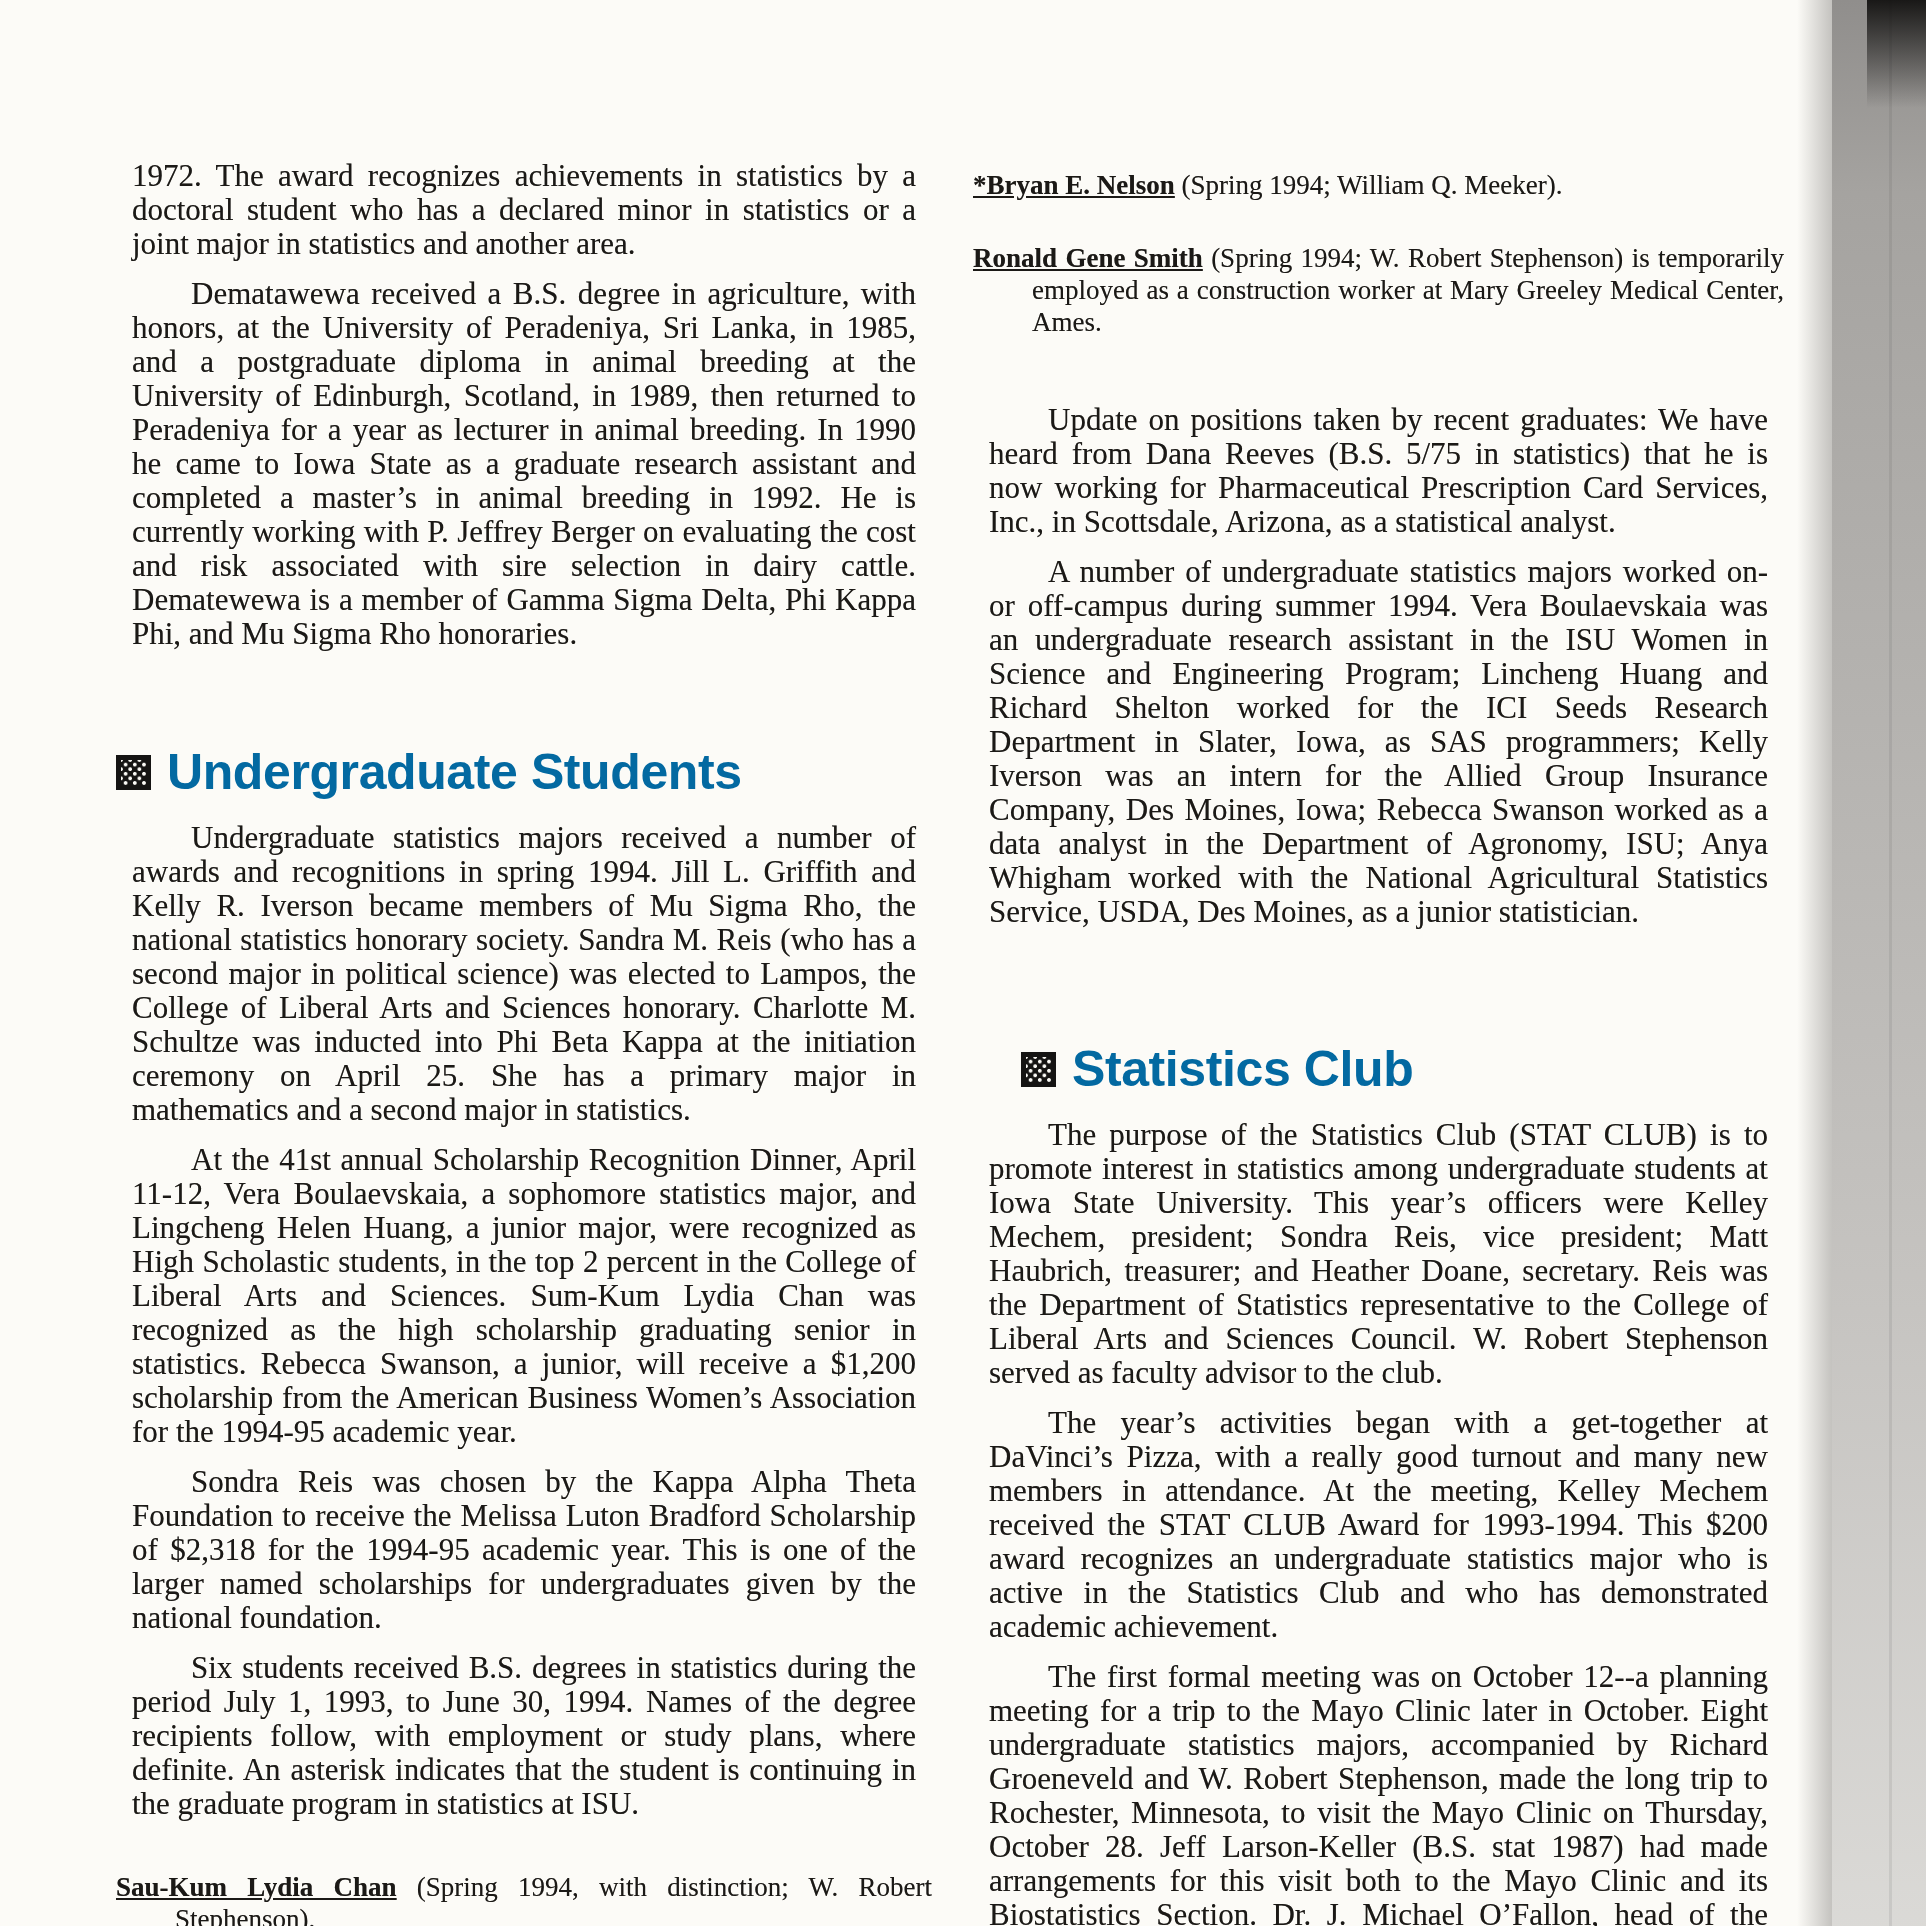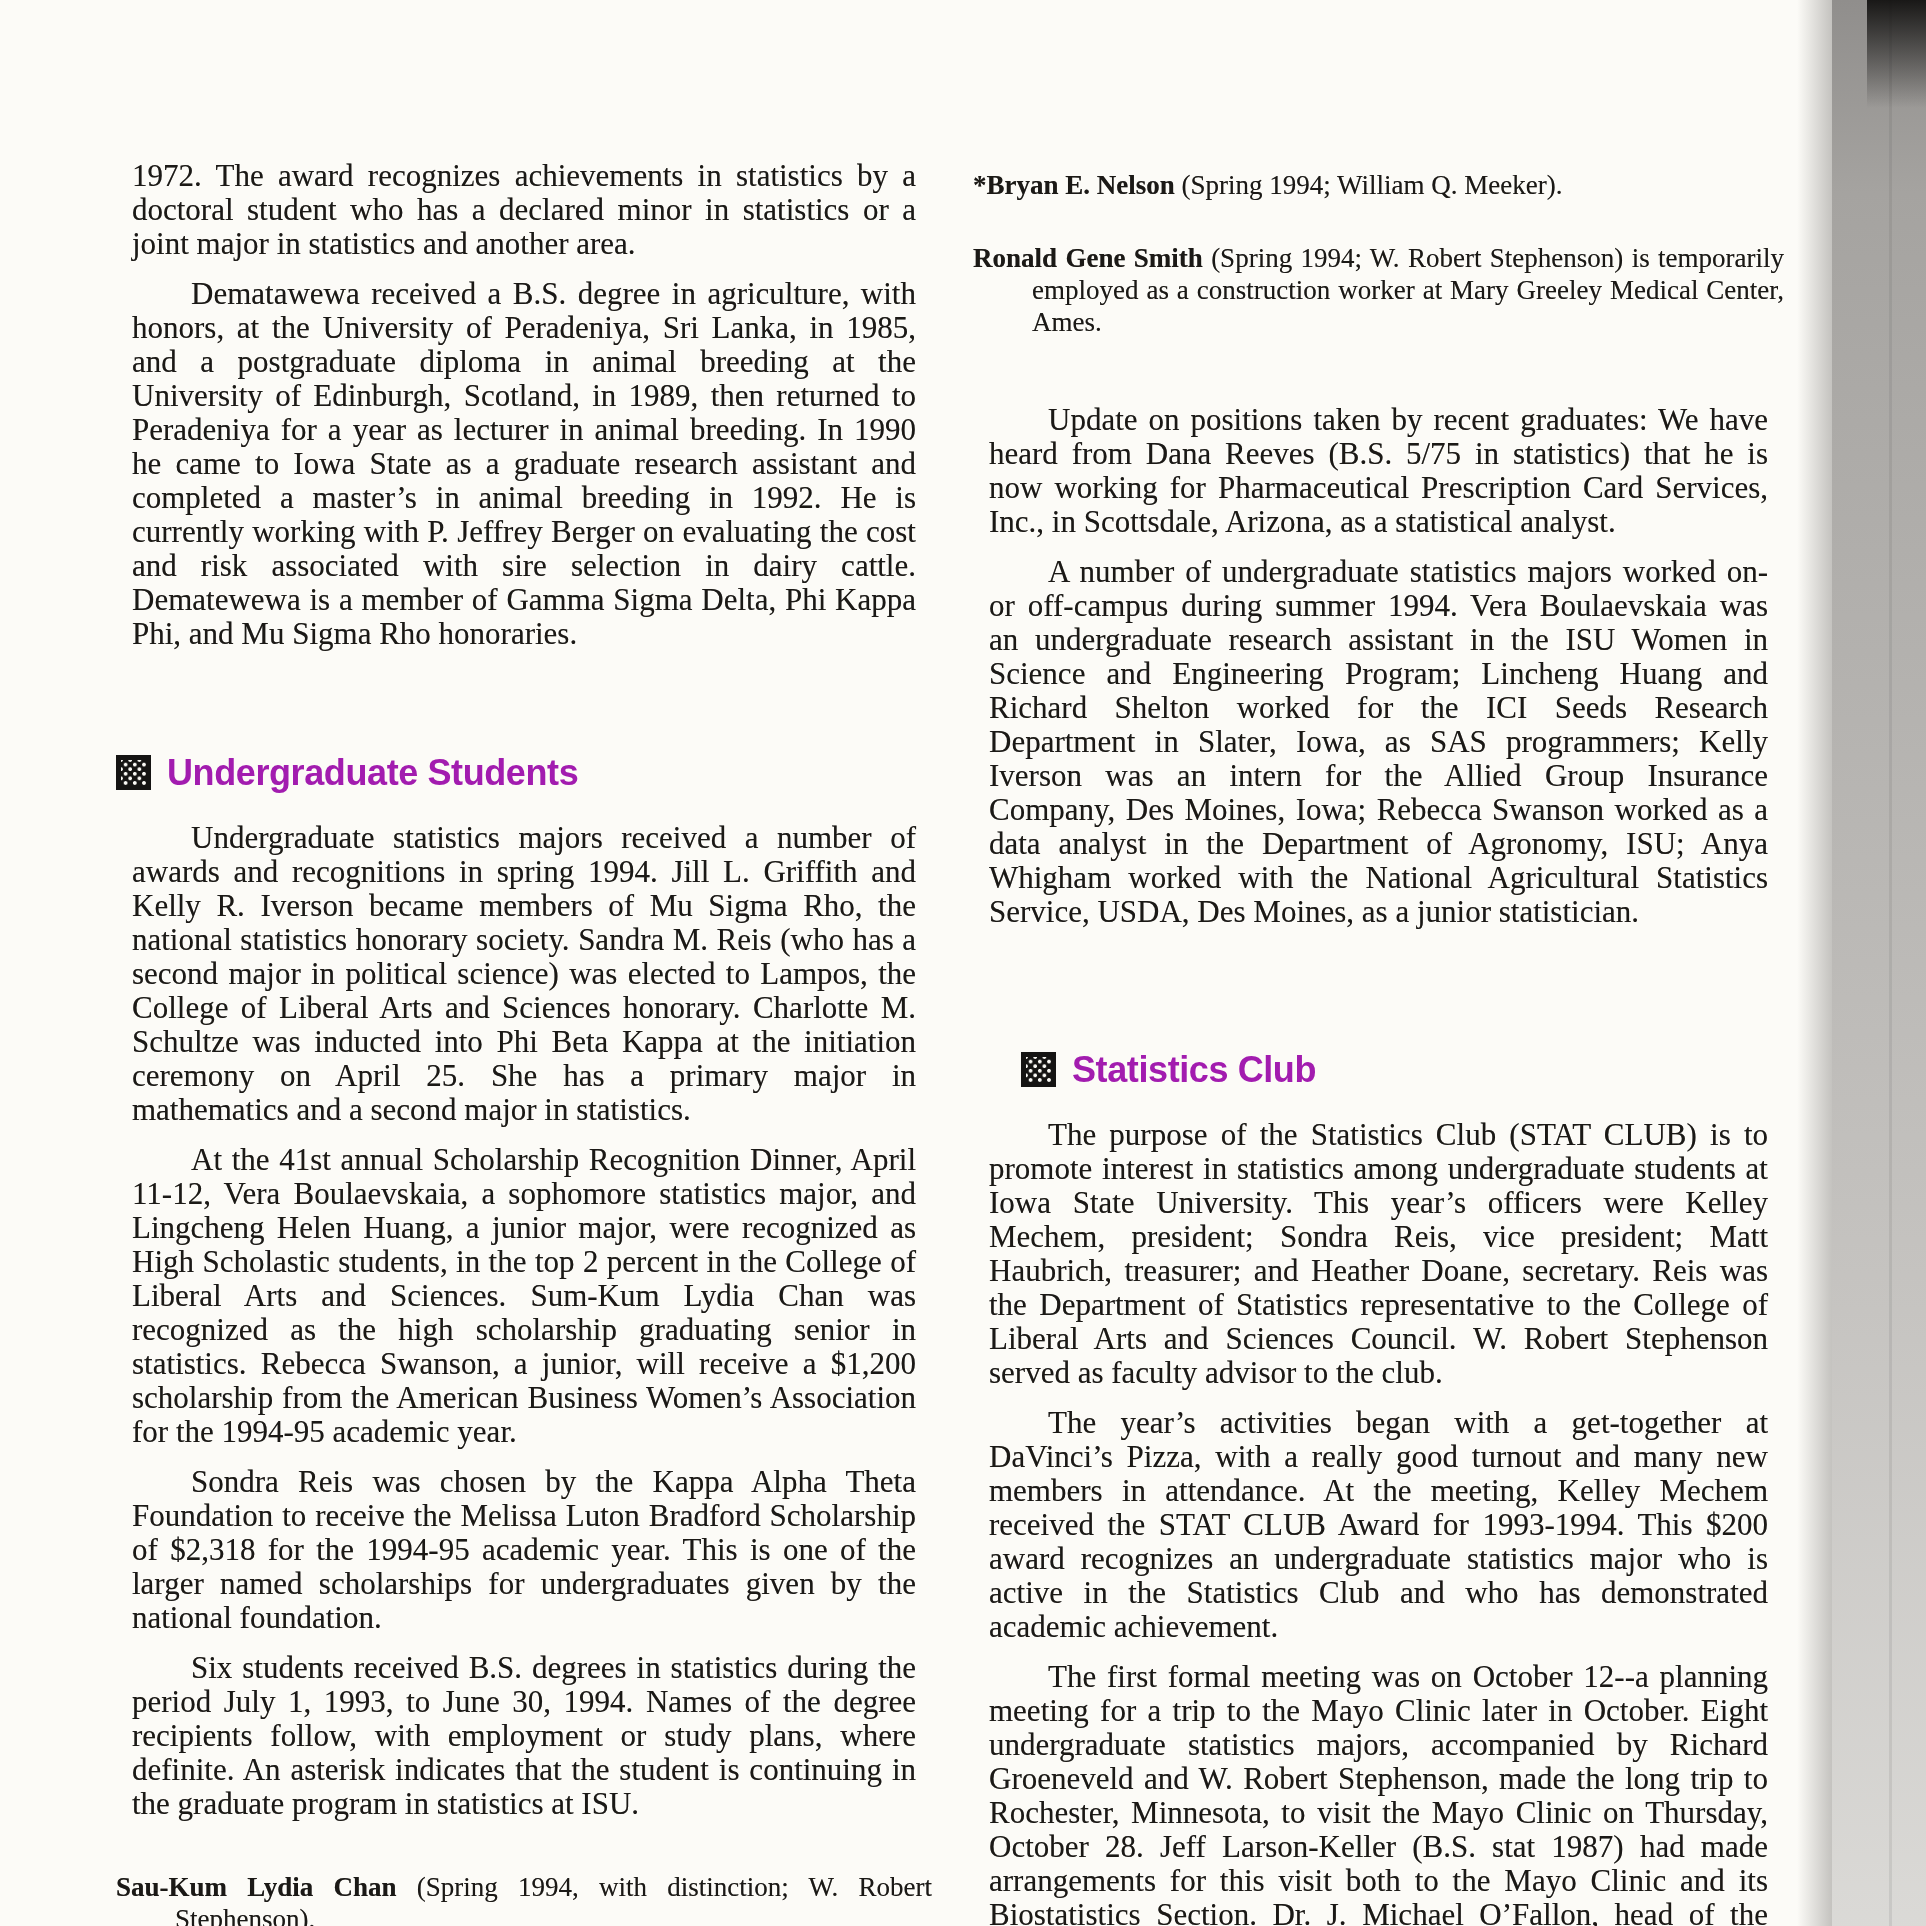--- a/index.html
+++ b/index.html
@@ -28,24 +28,24 @@
     text-shadow: 0 0 0.4px rgba(20,18,16,0.45);
   }
   .body-para.no-indent { text-indent: 0; }
 
   .section-heading {
     display: flex;
     align-items: center;
     text-align: left;
     font-family: "Liberation Sans", sans-serif;
     font-weight: bold;
-    font-size: 36px;
+    font-size: 50px;
     line-height: 43px;
     letter-spacing: -0.4px;
-    color: #a21caf;
+    color: #0369a1;
     margin: 100px 0 27px 0;
   }
   .section-heading.gap-lg { margin-top: 119px; padding-left: 48px; }
   .pattern-icon {
     flex: 0 0 auto;
     width: 35px;
     height: 35px;
     box-sizing: border-box;
     border: 5.4px solid #151413;
     margin-right: 16px;
@@ -59,21 +59,21 @@
 
   .entries { margin-top: 50px; }
   .entry {
     font-size: 27px;
     line-height: 32px;
     padding-left: 59px;
     text-indent: -59px;
     text-shadow: 0 0 0.4px rgba(20,18,16,0.45);
   }
   .entry + .entry { margin-top: 41px; }
-  .entry-name { font-weight: bold; }
+  .entry-name { font-weight: bold; text-decoration: underline; }
   .after-entries { margin-top: 65px; }
 
   
   .scan-gutter {
     position: absolute;
     top: 0; right: 0;
     width: 133px;
     height: 2542px;
     background: linear-gradient(to bottom,
       #908e8c 0px, #a5a3a0 193px, #b2b0ad 616px,

